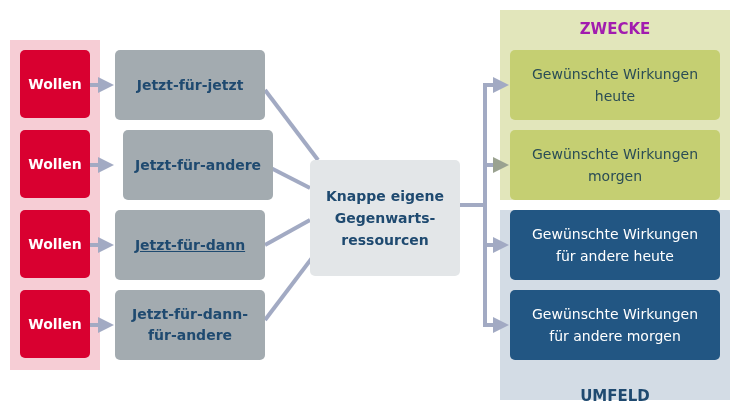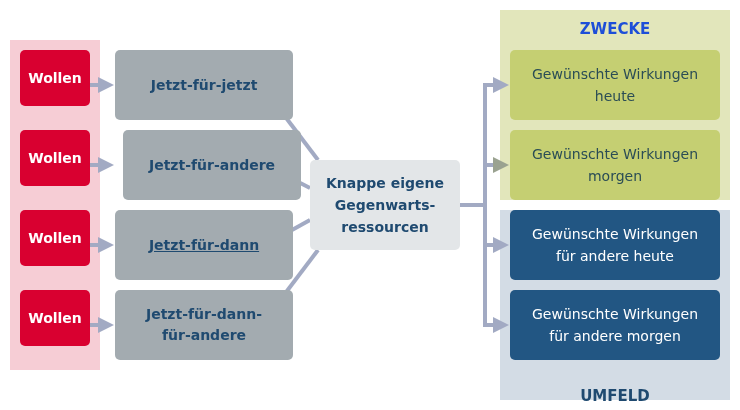--- a/index.html
+++ b/index.html
@@ -1,47 +1,47 @@
 <!DOCTYPE html>
 <html><head>
   <meta charset="utf-8">
   <style>
     html, body { margin: 0; padding: 0; background: #ffffff; }
     body { width: 740px; height: 410px; position: relative; overflow: hidden;
            font-family: "DejaVu Sans", "Liberation Sans", sans-serif; }
     .abs { position: absolute; box-sizing: border-box; }
     .band-pink { left: 10px; top: 40px; width: 90px; height: 330px; background: #f6cdd5; }
-    .wollen { left: 20px; width: 70px; height: 56px; background: #d90030; border-radius: 5px;
+    .wollen { left: 20px; width: 70px; height: 68px; background: #d90030; border-radius: 5px;
               color: #ffffff; font-weight: bold; font-size: 14px;
               display: flex; align-items: center; justify-content: center; }
-    .jetzt { left: 115px; width: 178px; height: 70px; background: #a3abb0; border-radius: 5px;
+    .jetzt { left: 115px; width: 150px; height: 70px; background: #a3abb0; border-radius: 5px;
              color: #1f4a70; font-weight: bold; font-size: 14px; text-align: center; line-height: 21px;
              display: flex; align-items: center; justify-content: center; padding: 0 8px; }
-    .center { left: 310px; top: 160px; width: 150px; height: 90px; background: #e3e6e8; border-radius: 5px;
+    .center { left: 310px; top: 160px; width: 150px; height: 116px; background: #e3e6e8; border-radius: 5px;
               color: #1f4a70; font-weight: bold; font-size: 14px; text-align: center; line-height: 22px;
               display: flex; align-items: center; justify-content: center; }
     .panel-zwecke { left: 500px; top: 10px; width: 230px; height: 190px; background: #e2e6bb; }
     .panel-umfeld { left: 500px; top: 210px; width: 230px; height: 190px; background: #d3dce5; }
     .panel-title { left: 0; width: 230px; text-align: center; font-weight: bold; font-size: 15px; }
     .green-box { left: 510px; width: 210px; height: 70px; background: #c5cf72; border-radius: 5px;
                  color: #2b4d55; font-size: 14px; text-align: center; line-height: 22px;
                  display: flex; align-items: center; justify-content: center; }
     .blue-box { left: 510px; width: 210px; height: 70px; background: #225683; border-radius: 5px;
                 color: #ffffff; font-size: 14px; text-align: center; line-height: 22px;
                 display: flex; align-items: center; justify-content: center; }
     svg.connectors { position: absolute; left: 0; top: 0; }
     .txt { white-space: pre-line; }
   </style>
 </head>
 <body>
 
 <div class="abs band-pink"></div>
 
 <div class="abs panel-zwecke">
-  <div class="abs panel-title" style="top:10px;color:#1d4ed8;">ZWECKE</div>
+  <div class="abs panel-title" style="top:10px;color:#a21caf;">ZWECKE</div>
 </div>
 <div class="abs panel-umfeld">
   <div class="abs panel-title" style="top:160px;color:#1f4a70;margin-top:17px;">UMFELD</div>
 </div>
 
 <svg class="connectors" width="740" height="410">
   <defs>
     <marker id="arrowhead" markerWidth="4" markerHeight="4" refX="2.5" refY="2" orient="auto" markerUnits="strokeWidth">
       <path d="M0,0 L4,2 L0,4 z" fill="#a2aac3"></path>
     </marker>

